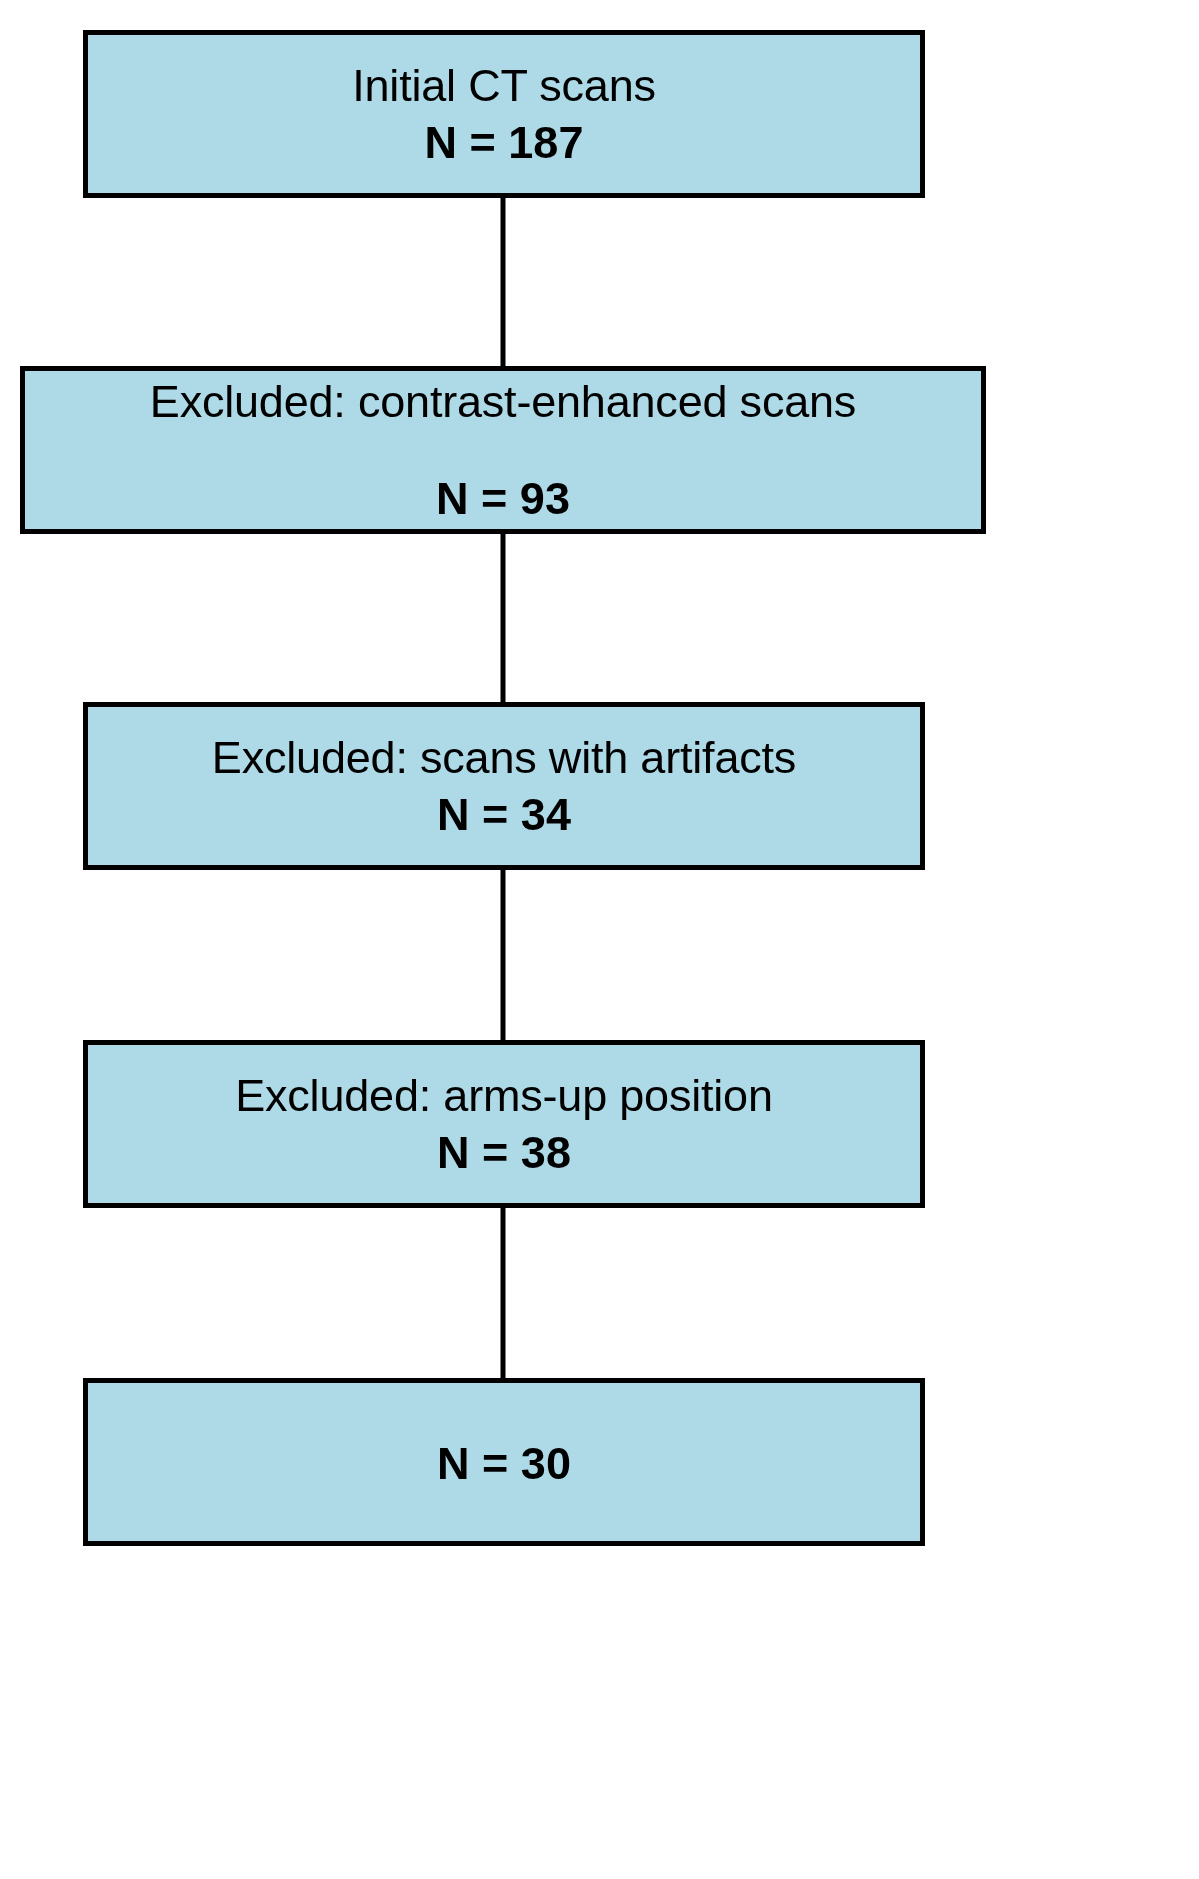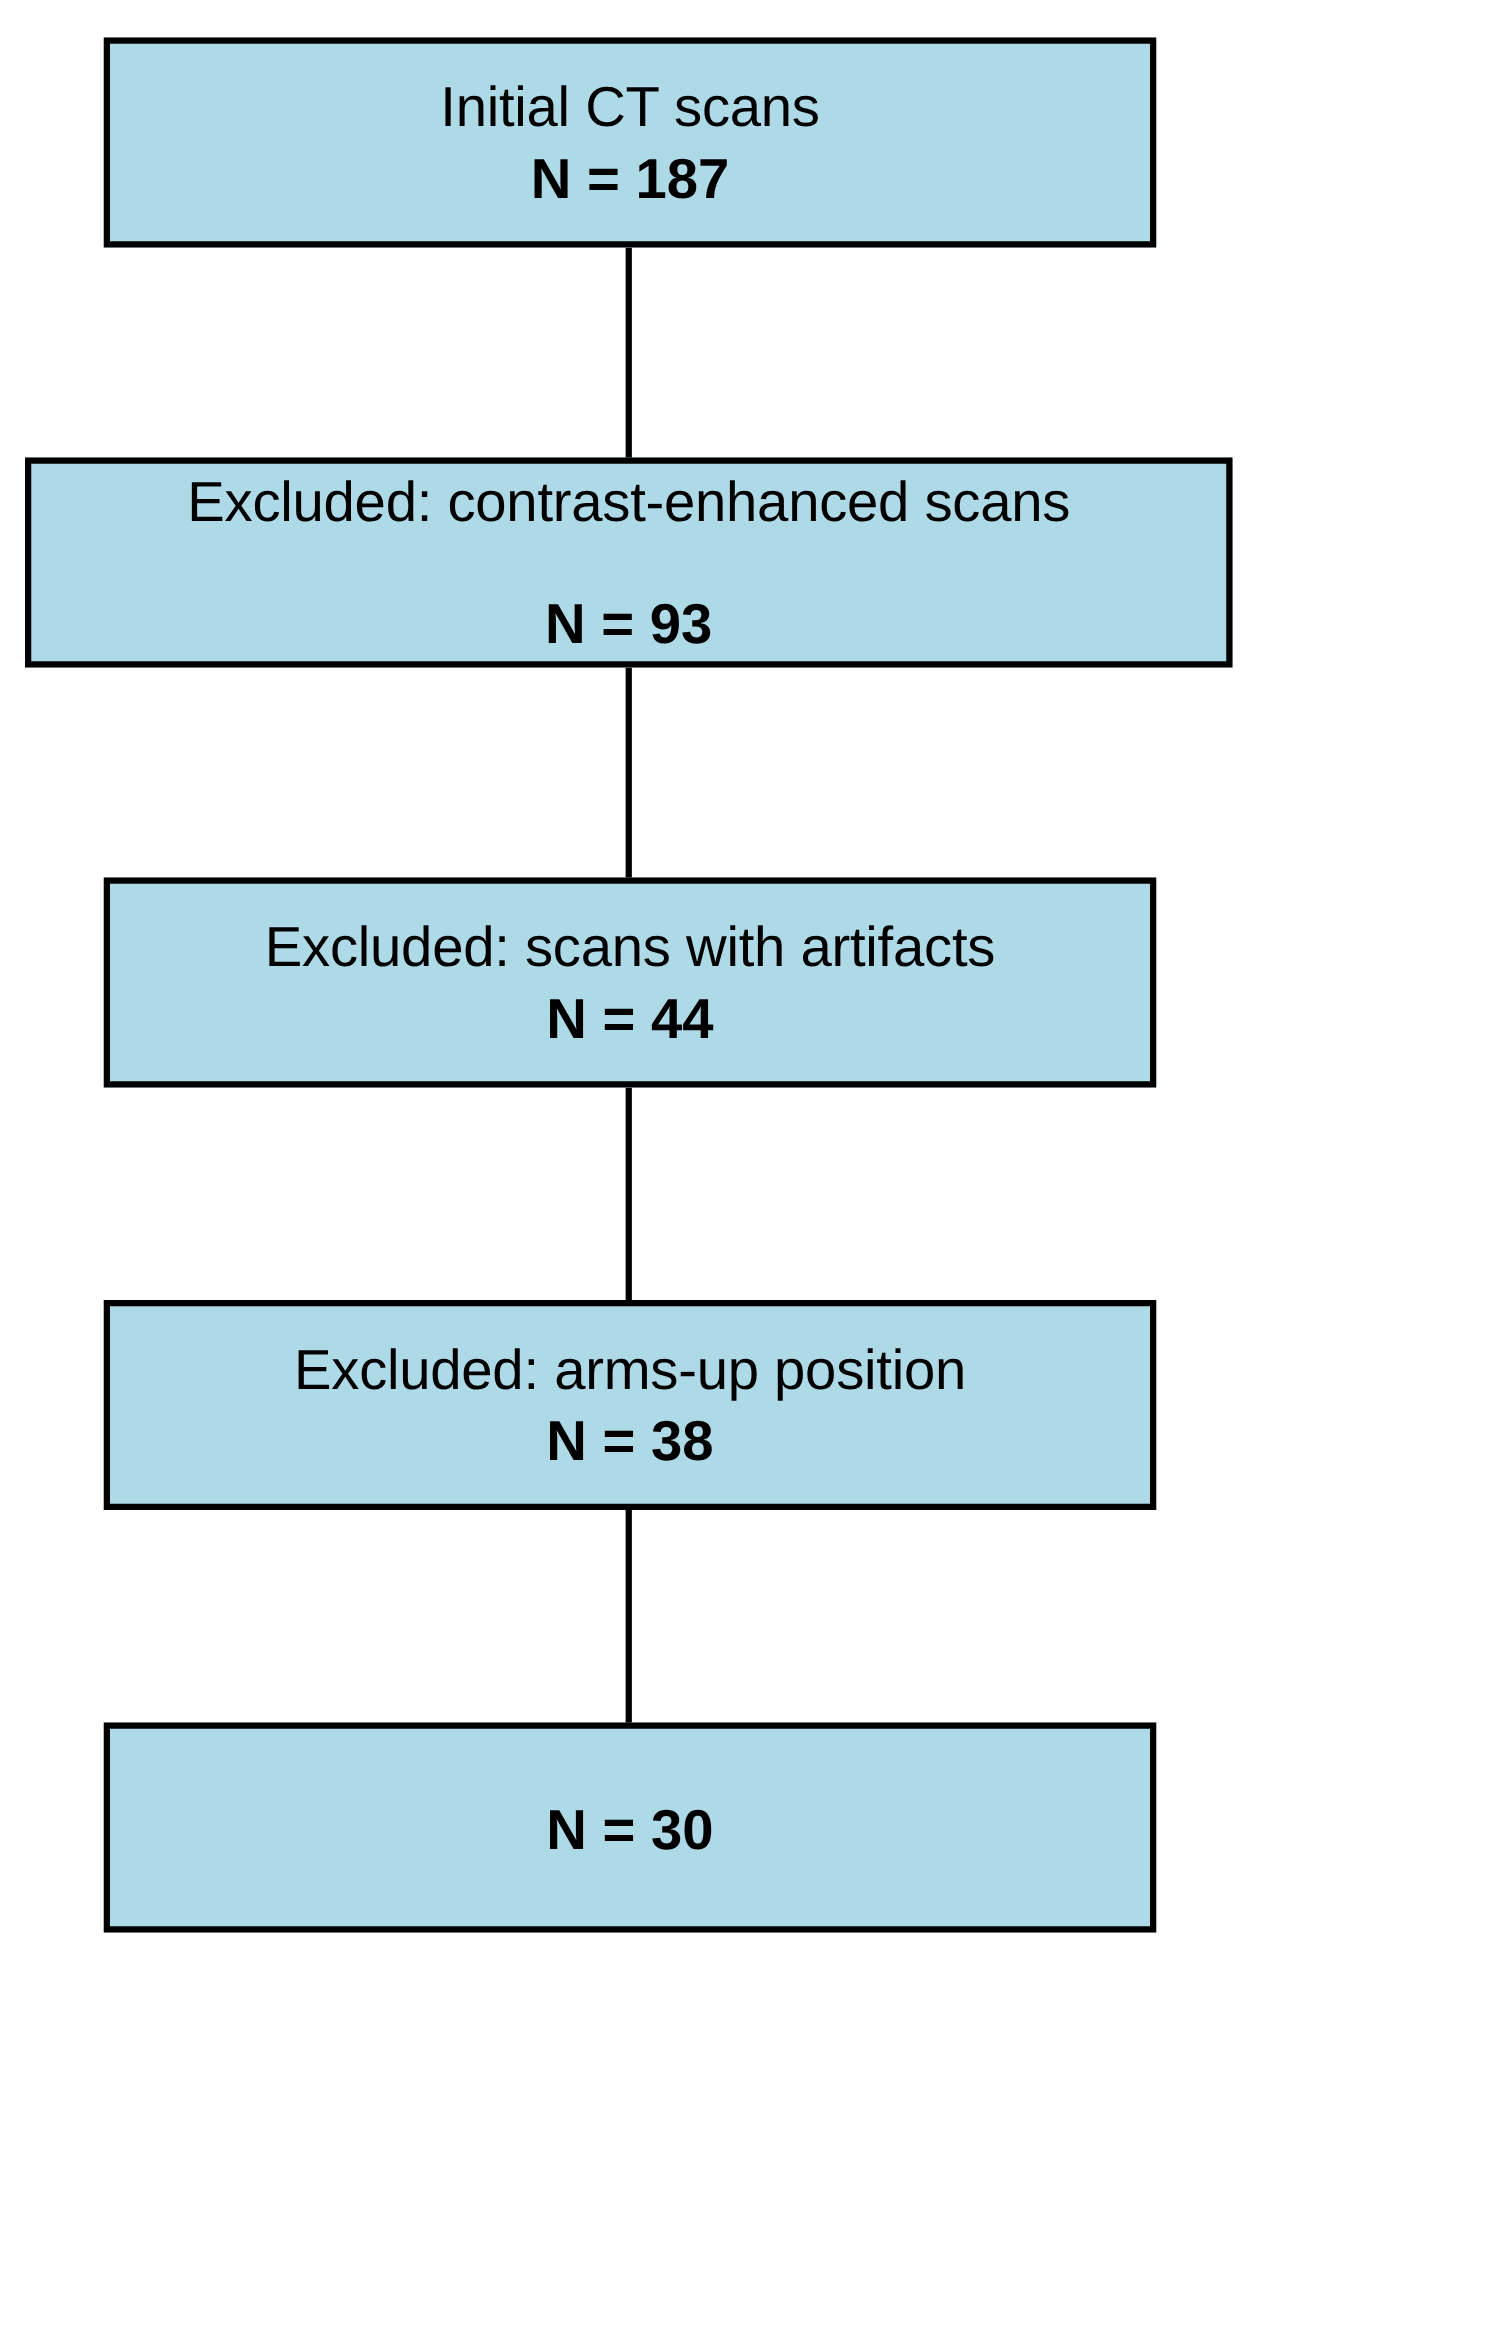--- a/index.html
+++ b/index.html
@@ -102,21 +102,21 @@
     <span class="node-count">N = 187</span>
   </div>
 
   <div class="node-box" id="box-excluded-contrast">
     <span class="node-line">Excluded: contrast-enhanced scans</span>
     <span class="node-count">N = 93</span>
   </div>
 
   <div class="node-box" id="box-excluded-artifacts">
     <span class="node-line">Excluded: scans with artifacts</span>
-    <span class="node-count">N = 44</span>
+    <span class="node-count">N = 34</span>
   </div>
 
   <div class="node-box" id="box-excluded-arms-up">
     <span class="node-line">Excluded: arms-up position</span>
     <span class="node-count">N = 38</span>
   </div>
 
   <div class="node-box" id="box-final-dataset">
     <span class="node-count">N = 30</span>
   </div>

